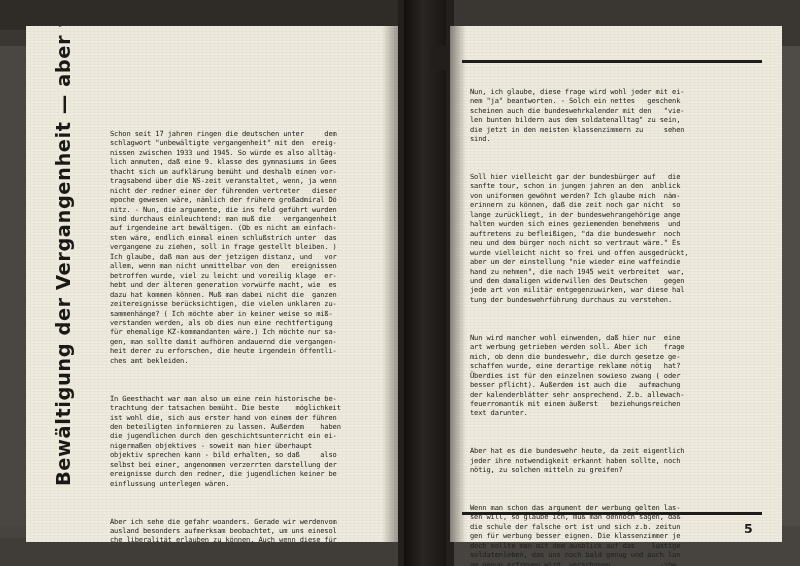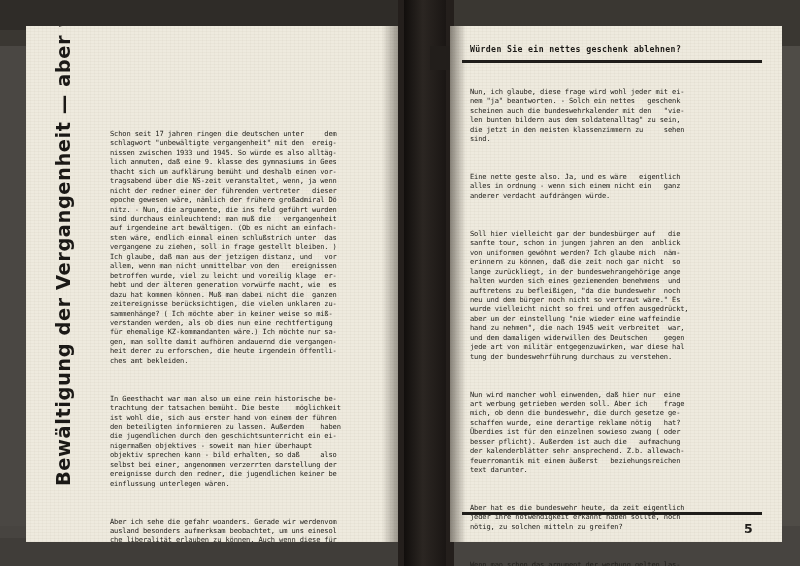--- a/index.html
+++ b/index.html
@@ -265,33 +265,29 @@
   </div>
 
   <div class="gutter"></div>
   <div class="gutter-inner"></div>
   <div class="spine-block-a"></div>
 
   <div class="page page-right">
     <div class="grain"></div>
   </div>
 
-  <div class="rp-head">Würden Sie ein nettes geschenk ablehnen?</div>
   <div class="rule rule-top"></div>
 
   <div class="col col-right">
     <p class="para">Nun, ich glaube, diese frage wird wohl jeder mit ei-
 nem "ja" beantworten. - Solch ein nettes   geschenk
 scheinen auch die bundeswehrkalender mit den   "vie-
 len bunten bildern aus dem soldatenalltag" zu sein,
 die jetzt in den meisten klassenzimmern zu     sehen
 sind.</p>
-    <p class="para">Eine nette geste also. Ja, und es wäre   eigentlich
-alles in ordnung - wenn sich einem nicht ein   ganz
-anderer verdacht aufdrängen würde.</p>
     <p class="para">Soll hier vielleicht gar der bundesbürger auf   die
 sanfte tour, schon in jungen jahren an den  anblick
 von uniformen gewöhnt werden? Ich glaube mich  näm-
 erinnern zu können, daß die zeit noch gar nicht  so
 lange zurückliegt, in der bundeswehrangehörige ange
 halten wurden sich eines geziemenden benehmens  und
 auftretens zu befleißigen, "da die bundeswehr  noch
 neu und dem bürger noch nicht so vertraut wäre." Es
 wurde vielleicht nicht so frei und offen ausgedrückt,
 aber um der einstellung "nie wieder eine waffeindie

